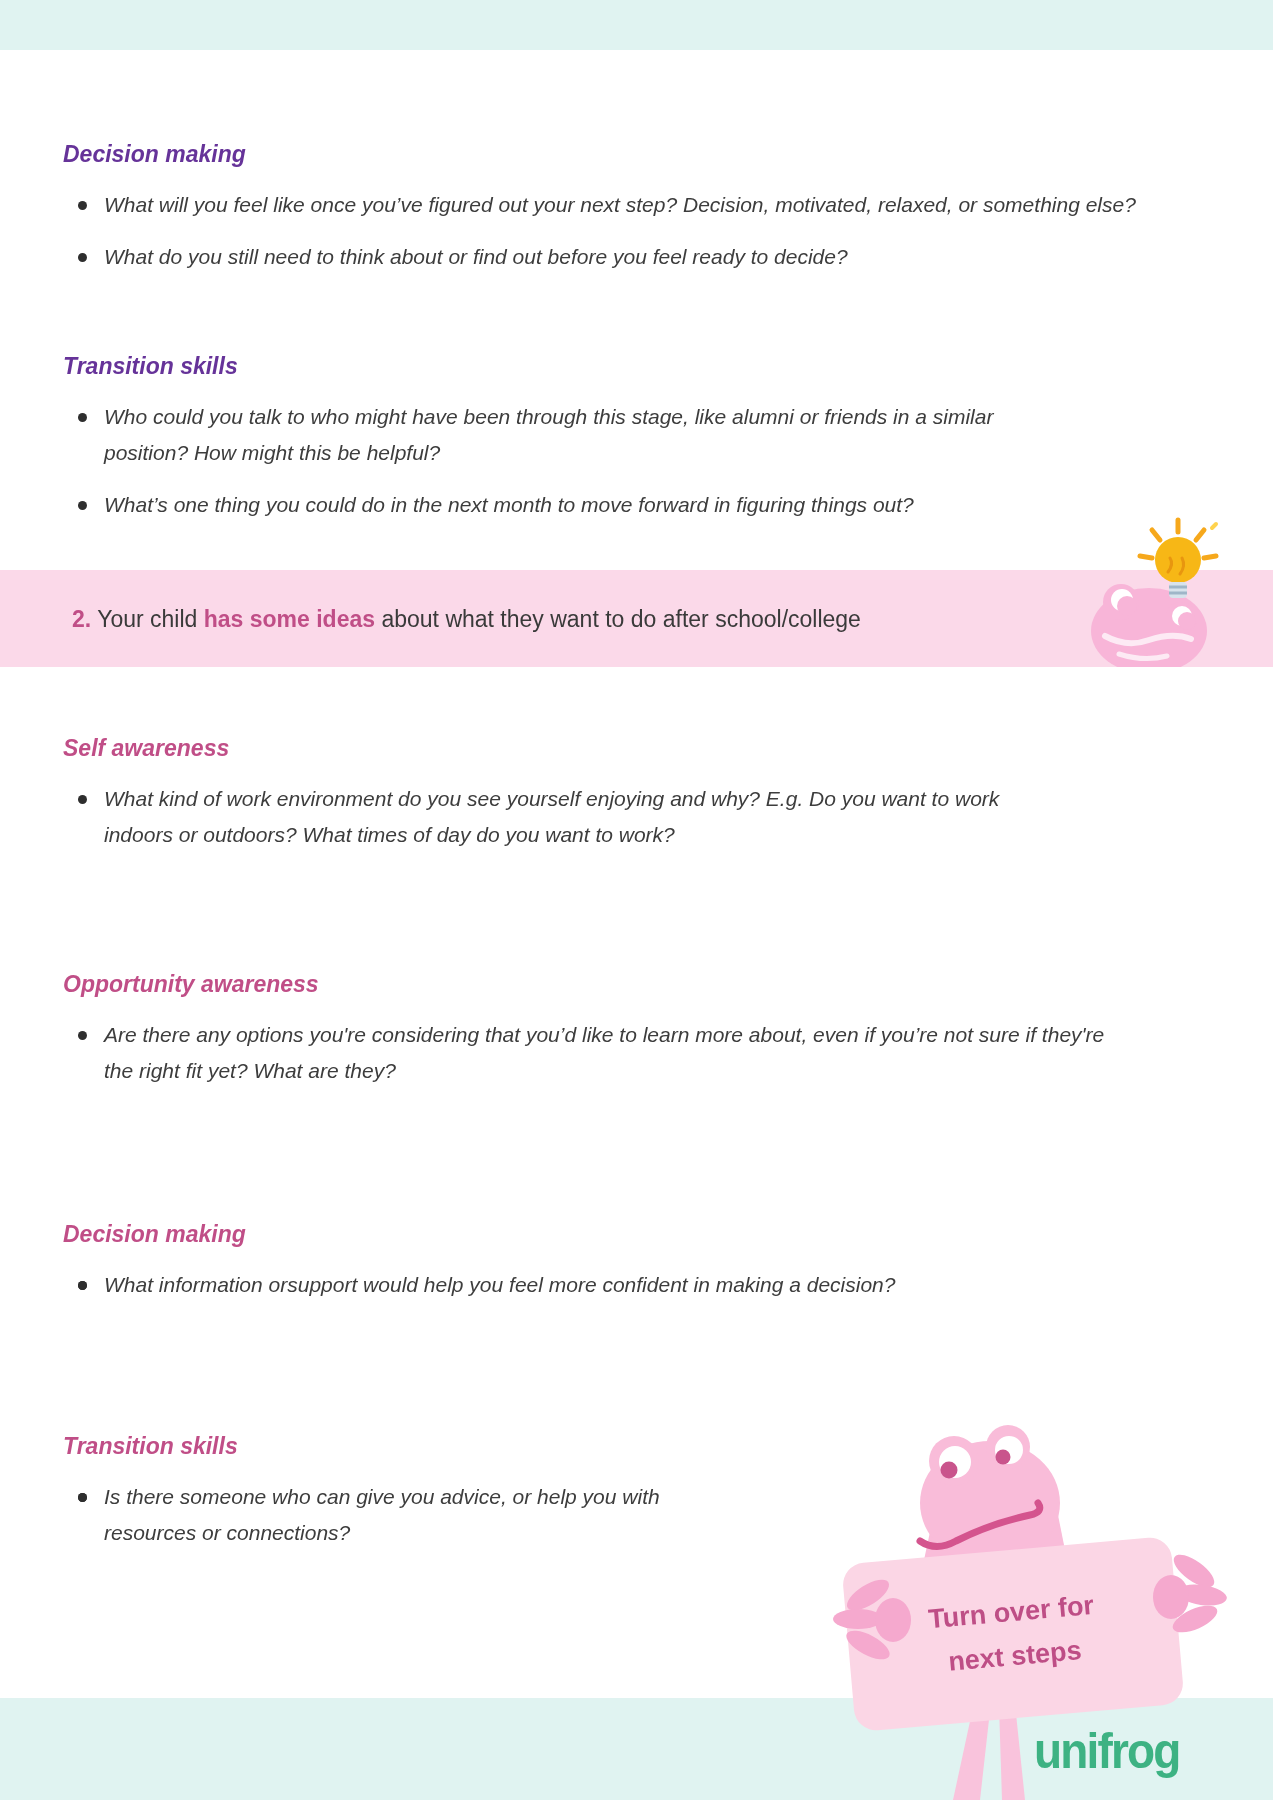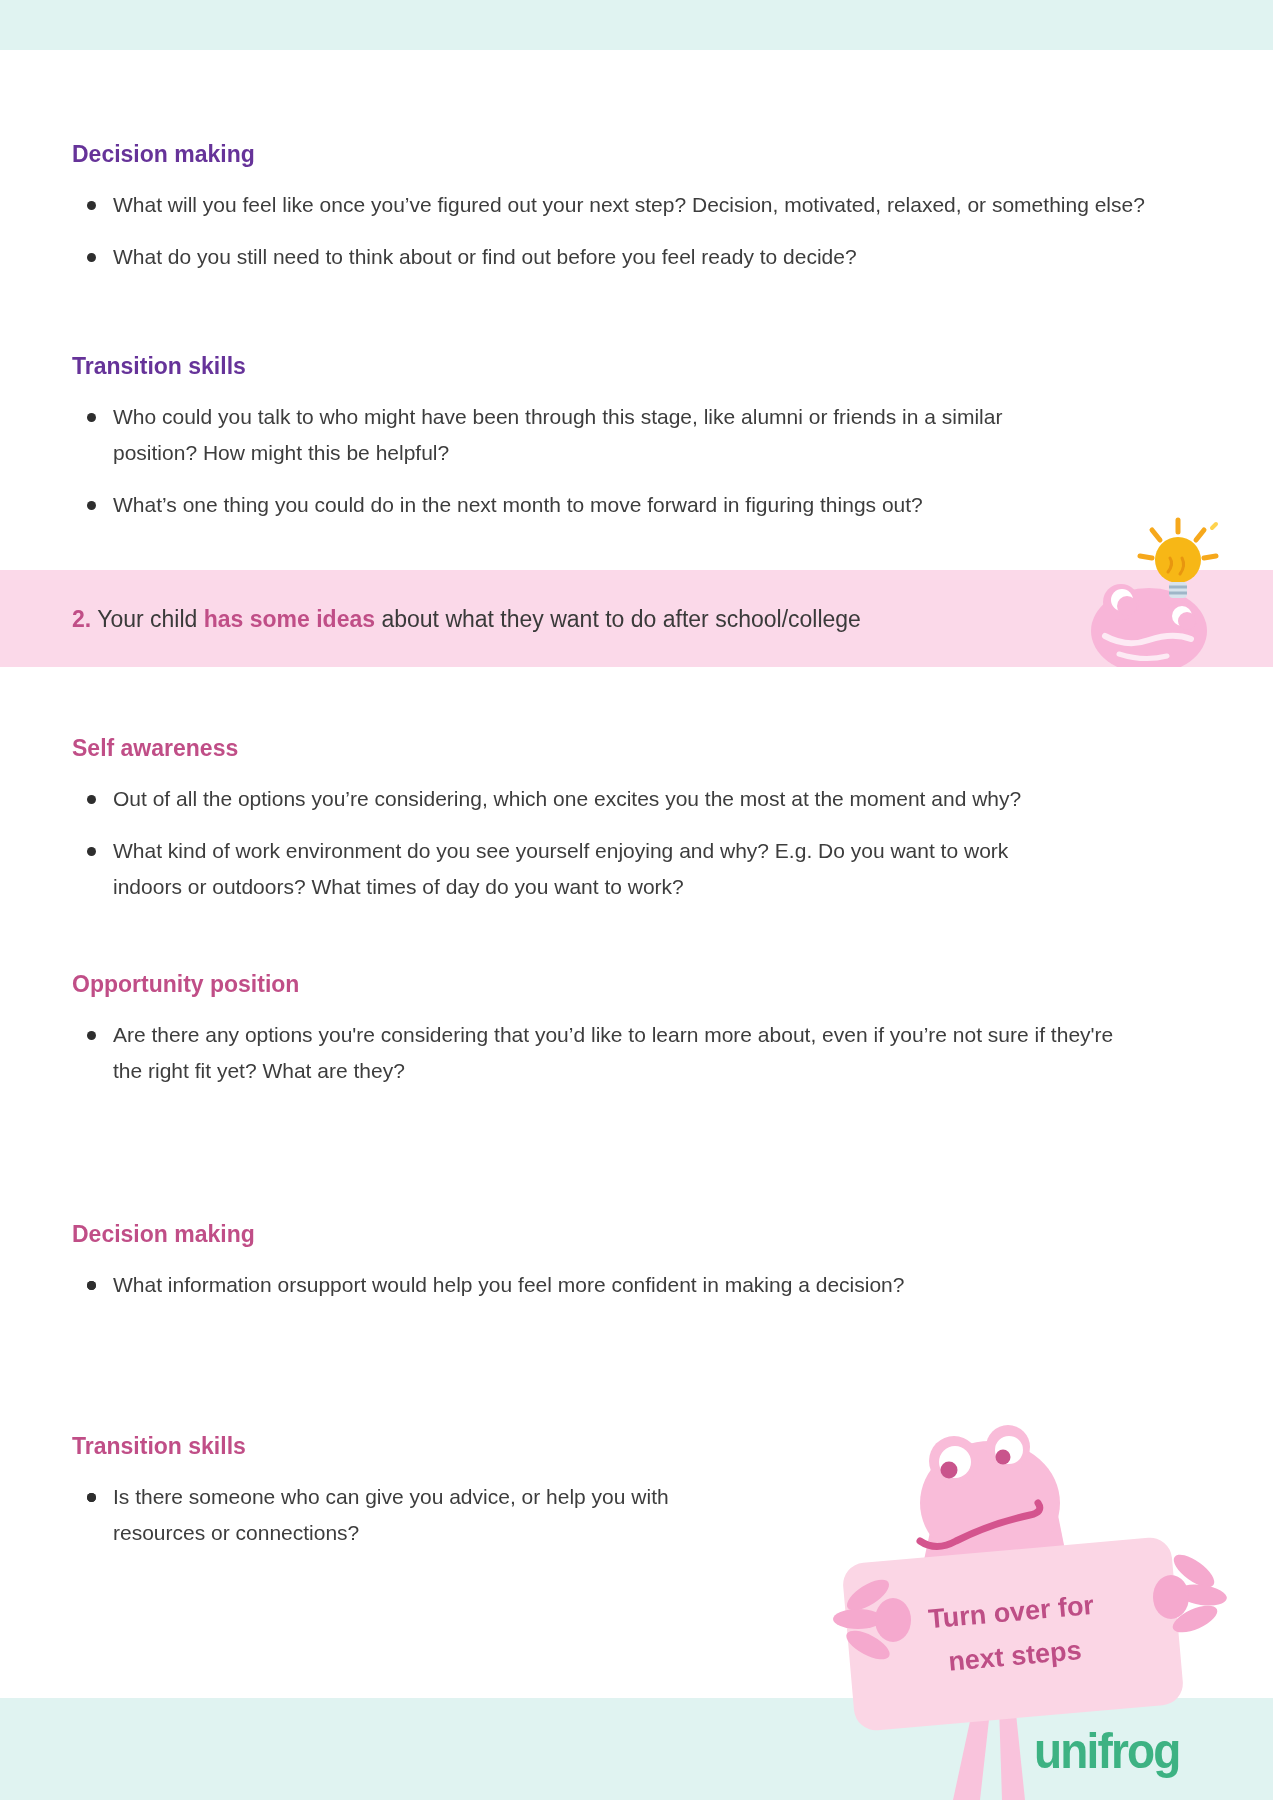--- a/index.html
+++ b/index.html
@@ -22,21 +22,21 @@
   #page {
     position:relative; width:1273px; height:1800px; background:#fff;
     overflow:hidden;
     font-family:"Liberation Sans","DejaVu Sans",sans-serif;
     color:var(--body-text);
   }
   .accent-bar { position:absolute; left:0; width:100%; background:var(--mint); }
   .accent-bar.top { top:0; height:50px; }
   .accent-bar.bottom { top:1698px; height:102px; z-index:1; }
 
-  .section { position:absolute; left:72px; right:40px; }
+  .section { position:absolute; left:63px; right:40px;font-style:italic; }
   .section h2 { margin:0; font-size:23px; line-height:28px; font-weight:bold; letter-spacing:0; }
   .section.purple h2 { color:var(--heading-purple); }
   .section.pink h2 { color:var(--heading-pink); }
   .section ul { list-style:none; margin:19px 0 0 0; padding:0; }
   .section li { position:relative; padding-left:41px; font-size:21px; line-height:36px; margin:0 0 16px 0; }
   .bullet-dot { position:absolute; left:15px; top:14px; width:9px; height:9px; border-radius:50%; background:#2E2E2E; }
 
   .s1 { top:140px; } .s2 { top:352px; } .s3 { top:722px;margin-top:12px; }
   .s4 { top:970px; } .s5 { top:1220px; } .s6 { top:1432px; }
 
@@ -130,33 +130,29 @@
     <circle cx="50" cy="46" r="23" style="fill:var(--bulb-yellow)"></circle>
     <path d="M40,58 Q46,50 42,44 M52,60 Q58,52 54,44" fill="none" stroke="#E8960F" stroke-width="3" stroke-linecap="round"></path>
     <rect x="41" y="68" width="18" height="16" rx="4" fill="#D7E3EC"></rect>
     <line x1="41" y1="73" x2="59" y2="73" stroke="#9FB6C8" stroke-width="3"></line>
     <line x1="41" y1="79" x2="59" y2="79" stroke="#9FB6C8" stroke-width="3"></line>
   </svg>
 
   <div class="section pink s3">
     <h2>Self awareness</h2>
     <ul>
-      <li style="max-width:992px">
-        <span class="bullet-dot"></span>
-        <span>Out of all the options you’re considering, which one excites you the most at the moment and why?</span>
-      </li>
       <li style="max-width:952px">
         <span class="bullet-dot"></span>
         <span>What kind of work environment do you see yourself enjoying and why? E.g. Do you want to work indoors or outdoors? What times of day do you want to work?</span>
       </li>
     </ul>
   </div>
 
   <div class="section pink s4">
-    <h2>Opportunity position</h2>
+    <h2>Opportunity awareness</h2>
     <ul>
       <li style="max-width:1030px">
         <span class="bullet-dot"></span>
         <span>Are there any options you're considering that you’d like to learn more about, even if you’re not sure if they're the right fit yet? What are they?</span>
       </li>
     </ul>
   </div>
 
   <div class="section pink s5">
     <h2>Decision making</h2>

